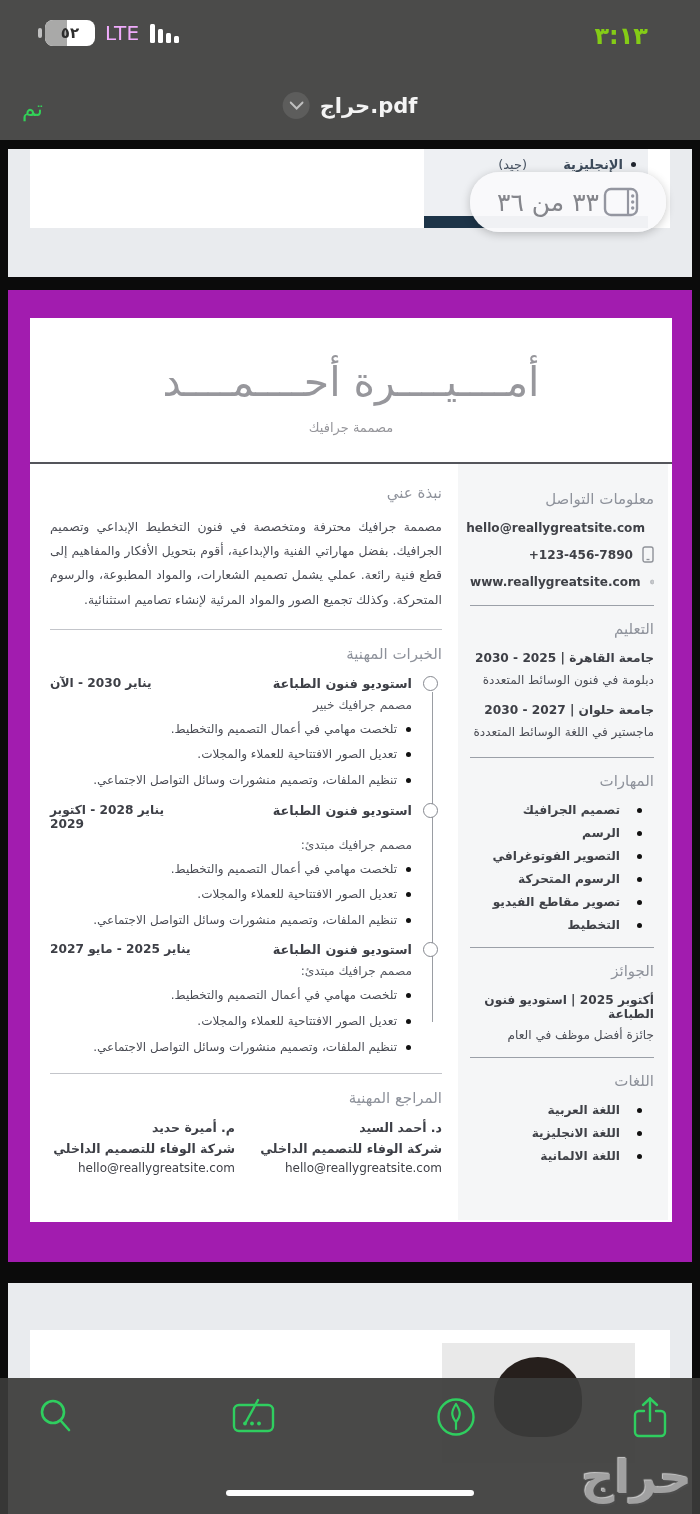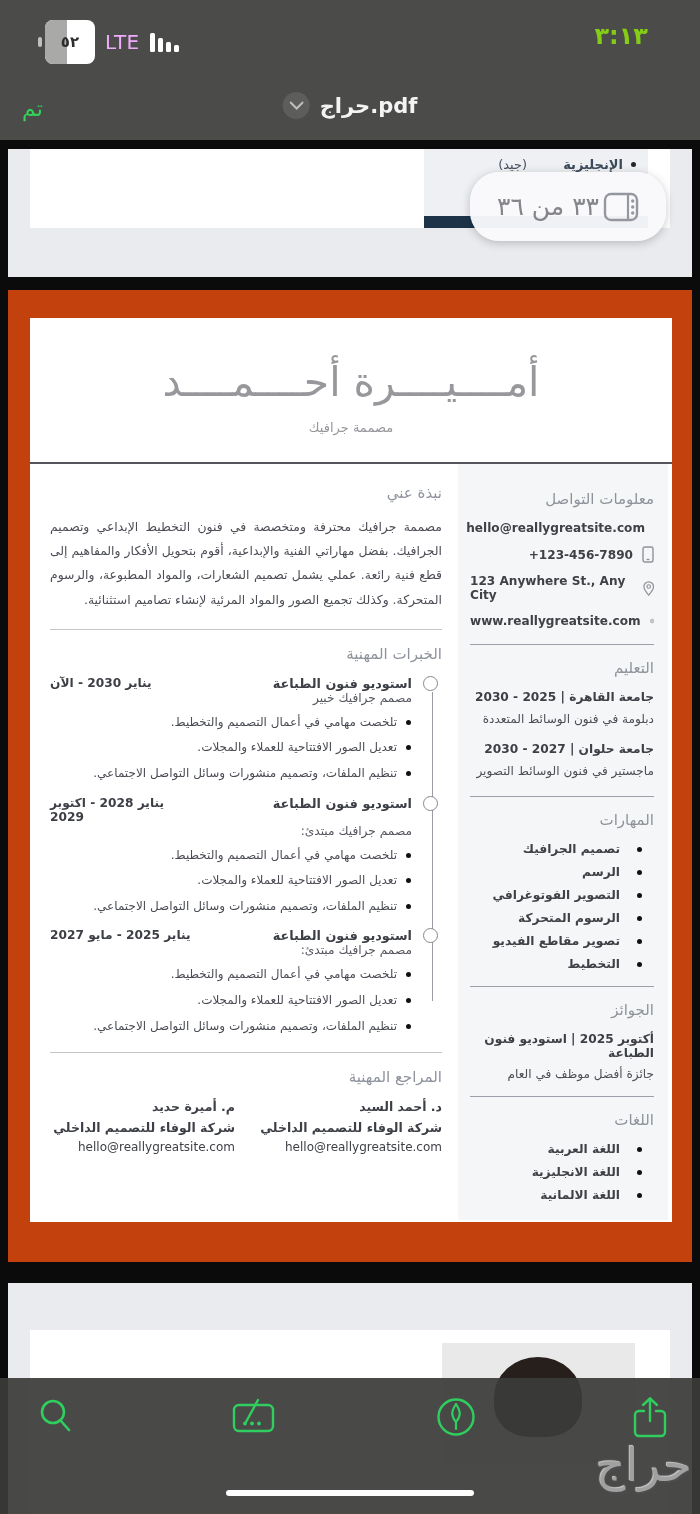--- a/index.html
+++ b/index.html
@@ -6,67 +6,67 @@
   body{
     width:700px;height:1514px;position:relative;overflow:hidden;
     background:#0b0b0b;
     font-family:"DejaVu Sans", sans-serif;
     -webkit-font-smoothing:antialiased;
   }
   
   .topbar{position:absolute;top:0;left:0;right:0;height:140px;background:#4b4b4a;}
   .time{position:absolute;right:52px;top:22px;color:#84cc16;font-size:24px;font-weight:700;direction:rtl;}
   .cell-group{position:absolute;left:38px;top:20px;display:flex;align-items:center;gap:10px;}
-  .battery{position:relative;width:50px;height:44px;background:#fff;border-radius:8px;overflow:hidden;display:flex;align-items:center;justify-content:center;}
+  .battery{position:relative;width:50px;height:26px;background:#fff;border-radius:8px;overflow:hidden;display:flex;align-items:center;justify-content:center;}
   .battery .lvl{position:absolute;left:0;top:0;bottom:0;width:44%;background:#a9a9a8;}
   .battery .pct{position:relative;z-index:2;font-size:15px;font-weight:700;color:#2e2e2e;direction:rtl;}
   .battery-cap{width:4px;height:10px;background:rgba(255,255,255,.65);border-radius:2px;margin-right:-7px;}
   .lte{color:#f0abfc;font-size:20px;font-weight:400;letter-spacing:.5px;}
   .bars{display:flex;align-items:flex-end;gap:3px;height:19px;}
   .bars span{width:5px;background:#fff;border-radius:1.5px;display:block;}
   .b1{height:19px}.b2{height:14px}.b3{height:10px}.b4{height:7px}
   .done-btn{position:absolute;left:22px;top:96px;color:#32d158;font-size:22px;font-weight:500;}
   .title-wrap{position:absolute;left:50%;top:92px;transform:translateX(-50%);display:flex;align-items:center;gap:10px;}
   .chev-circle{width:27px;height:27px;border-radius:50%;background:#5d5d5c;display:flex;align-items:center;justify-content:center;}
   .doc-title{color:#f4f4f4;font-size:21px;font-weight:600;direction:ltr;}
   
   .prev-viewer{position:absolute;top:149px;left:8px;right:8px;height:128px;background:#e9ebee;}
   .prev-page{position:absolute;left:22px;right:22px;top:0;height:79px;background:#fff;}
   .prev-side{position:absolute;right:22px;width:224px;top:0;height:67px;background:#eef0f3;}
   .prev-navy{position:absolute;right:22px;width:224px;top:67px;height:12px;background:#1d3448;}
   .prev-lang-row{position:absolute;top:8px;right:12px;left:8px;display:flex;direction:rtl;align-items:center;gap:8px;font-size:13px;color:#3c4a5a;font-weight:600;}
   .prev-dot{width:5px;height:5px;border-radius:50%;background:#20252e;}
   .prev-level{margin-right:28px;font-weight:400;color:#4a5564;direction:rtl;}
-  .pill{position:absolute;left:462px;top:23px;width:196px;height:69px;border-radius:29px;
+  .pill{position:absolute;left:462px;top:23px;width:196px;height:60px;border-radius:29px;
     background:rgba(249,249,251,.96);box-shadow:0 2px 10px rgba(0,0,0,.22);
     display:flex;direction:rtl;align-items:center;justify-content:center;gap:4px;z-index:5;}
   .pill-label{font-size:25px;color:#85868c;direction:rtl;}
   
-  .main-viewer{position:absolute;top:290px;left:8px;right:8px;height:972px;background:#c2410c;}
+  .main-viewer{position:absolute;top:290px;left:8px;right:8px;height:972px;background:#a21caf;}
   .page{position:absolute;left:22px;top:28px;width:642px;height:904px;background:#fff;overflow:hidden;}
   .page-header{height:146px;border-bottom:2px solid #54555b;text-align:center;padding-top:40px;box-sizing:border-box;}
   .cv-name{font-size:41px;color:#97979c;letter-spacing:1px;direction:rtl;}
   .cv-sub{margin-top:14px;font-size:13px;color:#96969b;letter-spacing:2px;direction:rtl;}
   .cols{display:flex;direction:rtl;height:756px;}
   .sidebar{width:210px;margin-right:4px;background:#f5f6f7;padding:26px 14px 16px 12px;box-sizing:border-box;flex-shrink:0;}
   .main-col{flex:1;padding:20px 16px 0 20px;box-sizing:border-box;direction:rtl;}
   .sec-title{font-size:15px;color:#8e929b;margin:0 0 13px 0;direction:rtl;text-align:right;}
   .sb-title{font-size:15px;color:#8e929b;margin:0 0 13px 0;direction:rtl;text-align:right;}
   .about-p{font-size:12.4px;color:#4c4e56;line-height:1.95;text-align:justify;direction:rtl;margin:0;}
   .div-main{border:0;border-top:1px solid #c3c5ca;margin:17px 0 15px 0;}
   .div-sb{border:0;border-top:1px solid #9ba0a8;margin:15px 0 14px 0;}
   
   .xp-wrap{position:relative;padding-right:30px;}
   .xp-line{position:absolute;right:9px;top:16px;bottom:34px;width:1.5px;background:#9a9da3;}
   .xp-entry{position:relative;margin-bottom:13px;}
   .xp-circle{position:absolute;right:-26px;top:0;width:13px;height:13px;border:1.5px solid #85888f;background:#fff;border-radius:50%;z-index:2;}
   .xp-top{display:flex;direction:rtl;align-items:flex-start;}
   .xp-co{font-size:12.8px;font-weight:700;color:#3d3f46;}
   .xp-date{margin-right:auto;width:150px;text-align:left;font-size:12.2px;font-weight:700;color:#3d3f46;direction:rtl;flex-shrink:0;}
-  .xp-role{font-size:12.2px;color:#54565e;}
+  .xp-role{font-size:12.2px;color:#54565e;margin-top:7px;}
   .xp-ul{list-style:none;margin:8px 0 0 0;padding:0;}
   .xp-ul li{position:relative;padding-right:15px;font-size:12px;color:#4a4c54;line-height:1.55;margin-bottom:7px;}
   .xp-ul li::before{content:"";position:absolute;right:1px;top:7px;width:5px;height:5px;border-radius:50%;background:#111;}
   
   .refs{display:flex;direction:rtl;gap:22px;margin-top:4px;}
   .ref{flex:1;text-align:right;}
   .ref-name{font-size:12.5px;font-weight:700;color:#3d3f46;}
   .ref-co{font-size:12.5px;font-weight:700;color:#3d3f46;margin-top:6px;}
   .ref-mail{font-size:12px;color:#3f4147;margin-top:5px;direction:ltr;}
   
@@ -82,21 +82,21 @@
   .aw-d{font-size:12.1px;color:#4c4e56;margin-top:7px;direction:rtl;text-align:right;}
   
   .next-viewer{position:absolute;top:1283px;left:8px;right:8px;bottom:0;background:#e9ebee;}
   .next-page{position:absolute;left:22px;right:22px;top:47px;bottom:0;background:#fff;}
   .photo-box{position:absolute;left:412px;top:13px;width:193px;height:120px;background:#e9e9e9;overflow:hidden;}
   .hair{position:absolute;left:52px;top:14px;width:88px;height:80px;background:#261f1c;border-radius:50% 50% 40% 40%;}
   
   .toolbar{position:absolute;left:0;right:0;top:1378px;bottom:0;background:rgba(59,59,58,.93);z-index:10;}
   .tb-icon{position:absolute;top:18px;}
   .home-indicator{position:absolute;left:226px;top:112px;width:248px;height:6px;border-radius:3px;background:#fdfdfd;}
-  .watermark{position:absolute;right:8px;top:60px;font-size:46px;font-weight:400;color:#a6a6a6;letter-spacing:1px;direction:rtl;
+  .watermark{position:absolute;right:8px;top:72px;font-size:46px;font-weight:700;color:#a6a6a6;letter-spacing:1px;direction:rtl;
     text-shadow:1px 2px 1px #4e4e4e, -1px -1px 1px #d6d6d6;opacity:.95;}
 </style>
 </head>
 <body>
 
 <div class="topbar">
   <div class="time">٣:١٣</div>
   <div class="cell-group">
     <span class="battery-cap"></span>
     <div class="battery">
@@ -166,47 +166,40 @@
           <span class="txt">hello@reallygreatsite.com</span>
         </div>
         <div class="ct-item">
           <svg width="12" height="17" viewBox="0 0 12 17">
               <rect x="1" y="1" width="10" height="15" rx="2" fill="none" stroke="#8f9299" stroke-width="1.4"></rect>
               <line x1="4.5" y1="13.5" x2="7.5" y2="13.5" stroke="#8f9299" stroke-width="1.3"></line>
             </svg>
           <span class="txt">+123-456-7890</span>
         </div>
         <div class="ct-item">
-          <svg width="13" height="17" viewBox="0 0 13 17">
-              <path d="M6.5 1 C3.4 1 1 3.4 1 6.3 C1 10 6.5 16 6.5 16 C6.5 16 12 10 12 6.3 C12 3.4 9.6 1 6.5 1 Z" fill="none" stroke="#8f9299" stroke-width="1.4"></path>
-              <circle cx="6.5" cy="6.2" r="2" fill="none" stroke="#8f9299" stroke-width="1.3"></circle>
-            </svg>
-          <span class="txt">123 Anywhere St., Any City</span>
-        </div>
-        <div class="ct-item">
           <svg width="16" height="16" viewBox="0 0 16 16">
               <circle cx="8" cy="8" r="7" fill="none" stroke="#8f9299" stroke-width="1.4"></circle>
               <ellipse cx="8" cy="8" rx="3.2" ry="7" fill="none" stroke="#8f9299" stroke-width="1.2"></ellipse>
               <line x1="1" y1="8" x2="15" y2="8" stroke="#8f9299" stroke-width="1.2"></line>
               <line x1="2" y1="4.5" x2="14" y2="4.5" stroke="#8f9299" stroke-width="1.2"></line>
               <line x1="2" y1="11.5" x2="14" y2="11.5" stroke="#8f9299" stroke-width="1.2"></line>
             </svg>
           <span class="txt">www.reallygreatsite.com</span>
         </div>
 
         <hr class="div-sb">
 
         <div class="sb-title">التعليم</div>
         <div class="edu">
           <div class="edu-t">جامعة القاهرة  |  2025 - 2030</div>
           <div class="edu-d">دبلومة في فنون الوسائط المتعددة</div>
         </div>
         <div class="edu">
           <div class="edu-t">جامعة حلوان  |  2027 - 2030</div>
-          <div class="edu-d">ماجستير في فنون الوسائط التصوير</div>
+          <div class="edu-d">ماجستير في اللغة الوسائط المتعددة</div>
         </div>
 
         <hr class="div-sb">
 
         <div class="sb-title">المهارات</div>
         <ul class="dot-ul">
           <li>
               <span class="dot"></span>
               <span>تصميم الجرافيك</span>
             </li>

